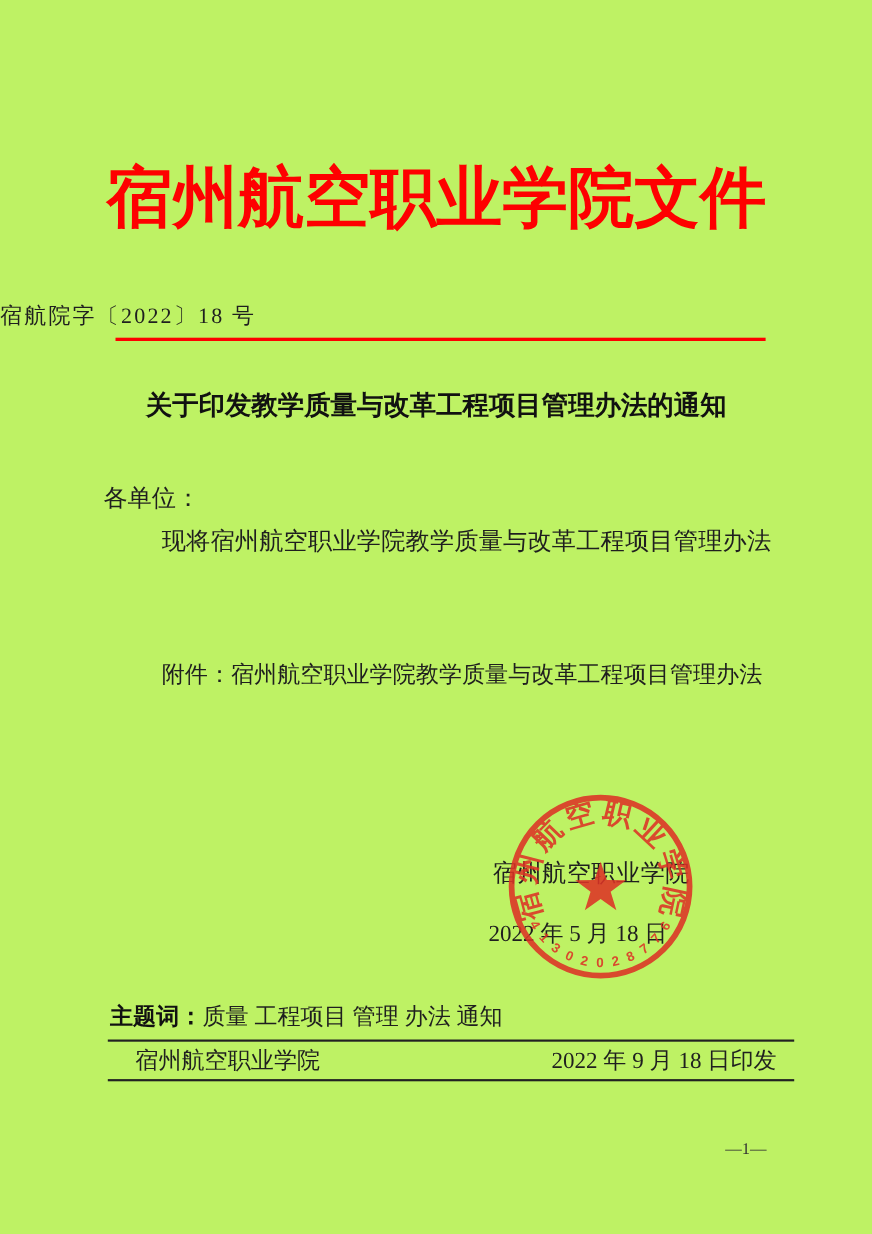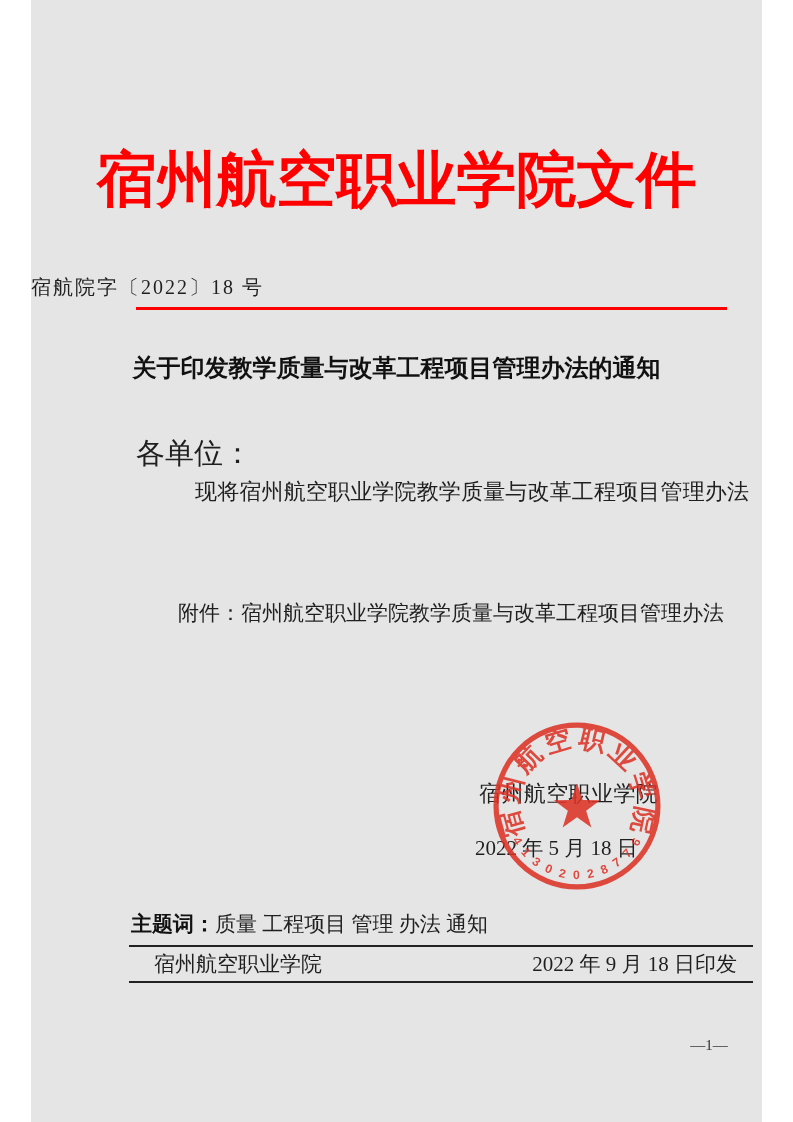--- a/index.html
+++ b/index.html
@@ -4,22 +4,22 @@
 <style>
   :root{
     --accent-red:#fe0000;
     --seal-red:#dd3226;
     --ink:#1f1f1f;
   }
   *{margin:0;padding:0;box-sizing:border-box;}
   html,body{background:#fff;}
   body{font-family:"Liberation Serif","DejaVu Serif",serif;color:var(--ink);}
   .page{
-    position:relative;width:731px;height:1122px;margin:0 auto;
-    background:#e5e5e5;overflow:hidden;
+    position:relative;width:793px;height:1122px;margin:0 auto;
+    background:#bef264;overflow:hidden;
   }
   .header-title{
     position:absolute;top:140px;left:0;width:100%;
     text-align:center;font-size:60px;font-weight:bold;
     color:var(--accent-red);letter-spacing:0px;
     font-family:"Liberation Serif","DejaVu Serif",serif;
     white-space:nowrap;
   }
   .doc-number{
     position:absolute;top:274px;left:0;width:100%;
@@ -30,26 +30,26 @@
     position:absolute;top:307px;left:105px;width:591px;height:3px;
     background:var(--accent-red);
   }
   .notice-title{
     position:absolute;top:352px;left:0;width:100%;
     text-align:center;font-size:24px;font-weight:bold;
     font-family:"Liberation Sans","DejaVu Sans",sans-serif;
     color:#111;white-space:nowrap;
   }
   .salutation{
-    position:absolute;top:441px;left:105px;width:598px;
-    font-size:29px;line-height:24px;
+    position:absolute;top:441px;left:94px;width:598px;
+    font-size:22px;line-height:24px;
   }
   .body-line{
     position:absolute;left:103px;width:598px;
-    font-size:22px;line-height:26px;margin-left:17px;
+    font-size:22px;line-height:26px;
   }
   .body-line.line1{
     top:479px;padding-left:44px;
     text-align:justify;text-align-last:justify;
   }
   .body-line.line2{top:516px;}
   .attachment{
     position:absolute;top:600px;left:103px;width:598px;
     padding-left:44px;font-size:21px;line-height:26px;
   }

